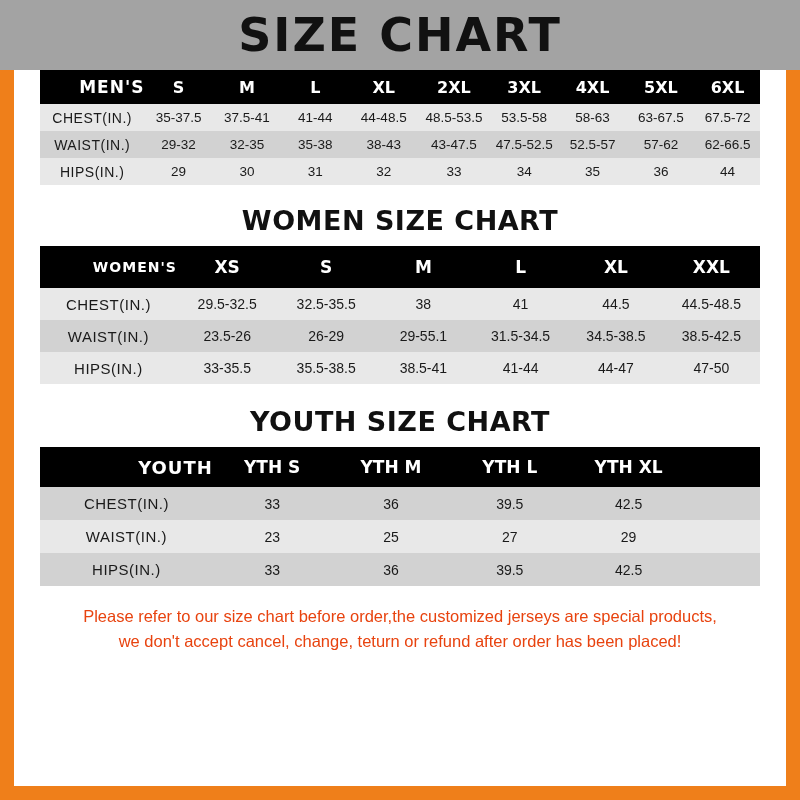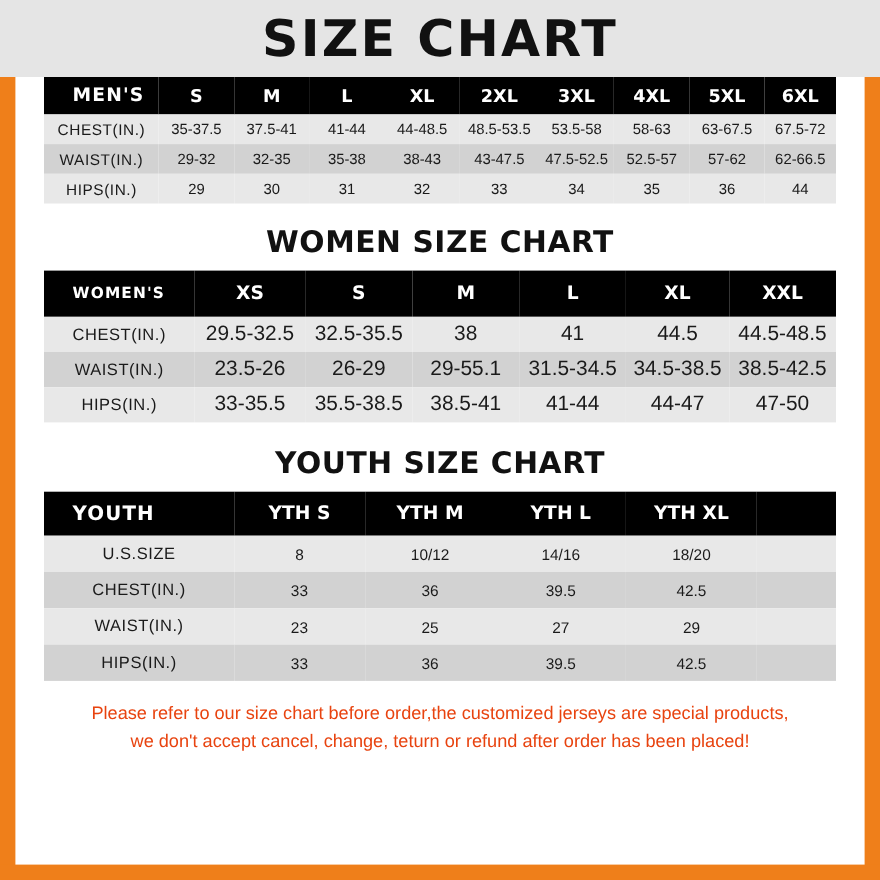--- a/index.html
+++ b/index.html
@@ -16,21 +16,21 @@
   .page {
     position: relative;
     width: 800px;
     height: 800px;
     background: #ffffff;
     box-sizing: border-box;
     border-left: 14px solid #ef7f1a;
     border-right: 14px solid #ef7f1a;
   }
   .header-band {
-    background: #e5e5e5;
+    background: #a3a3a3;
     height: 70px;
     display: flex;
     align-items: center;
     justify-content: center;
     margin: 0 -14px;
   }
   .header-title {
     font-family: "DejaVu Sans", sans-serif;
     font-weight: bold;
     font-size: 46px;
@@ -66,21 +66,21 @@
     background: #000000;
     color: #ffffff;
     height: 34px;
     font-family: "DejaVu Sans", sans-serif;
     font-weight: bold;
     font-size: 16px;
     text-align: center;
     vertical-align: middle;
   }
   table.chart thead th.rowhead {
-    text-align: left;
+    text-align: right;
     padding-left: 26px;
     font-size: 17px;
     letter-spacing: 1px;
   }
   table.chart tbody td {
     height: 27px;
     font-size: 13.5px;
     color: #1a1a1a;
     text-align: center;
     vertical-align: middle;
@@ -90,21 +90,21 @@
     font-size: 14px;
     letter-spacing: 0.5px;
     text-align: center;
   }
   tr.light td { background: #e8e8e8; }
   tr.dark td  { background: #d2d2d2; }
 
   
   table.women thead th { height: 42px; font-size: 17px; }
   table.women thead th.rowhead { font-size: 14px; }
-  table.women tbody td { height: 32px; font-size: 19px; }
+  table.women tbody td { height: 32px; font-size: 14px; }
   table.women tbody td.rowhead { font-size: 15px; }
 
   table.youth thead th { height: 40px; font-size: 17px; }
   table.youth thead th.rowhead { font-size: 18px; }
   table.youth tbody td { height: 33px; font-size: 14px; }
   table.youth tbody td.rowhead { font-size: 15px; }
 
   .footer-note {
     margin-top: 18px;
     text-align: center;
@@ -268,28 +268,20 @@
         <tr>
           <th class="rowhead">YOUTH</th>
           <th>YTH S</th>
           <th>YTH M</th>
           <th>YTH L</th>
           <th>YTH XL</th>
           <th></th>
         </tr>
       </thead>
       <tbody>
-        <tr class="light">
-          <td class="rowhead">U.S.SIZE</td>
-          <td>8</td>
-          <td>10/12</td>
-          <td>14/16</td>
-          <td>18/20</td>
-          <td></td>
-        </tr>
         <tr class="dark">
           <td class="rowhead">CHEST(IN.)</td>
           <td>33</td>
           <td>36</td>
           <td>39.5</td>
           <td>42.5</td>
           <td></td>
         </tr>
         <tr class="light">
           <td class="rowhead">WAIST(IN.)</td>

